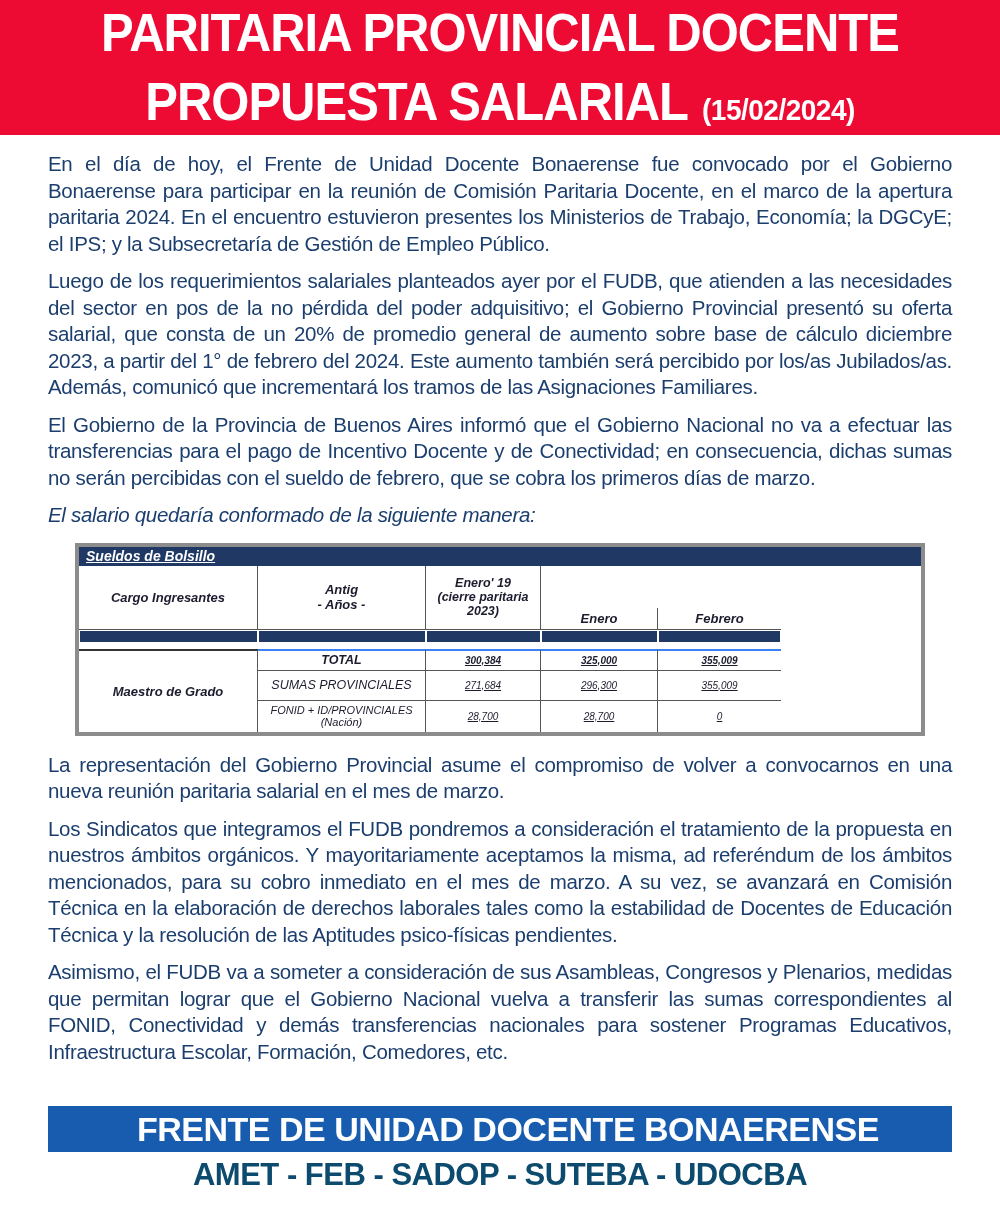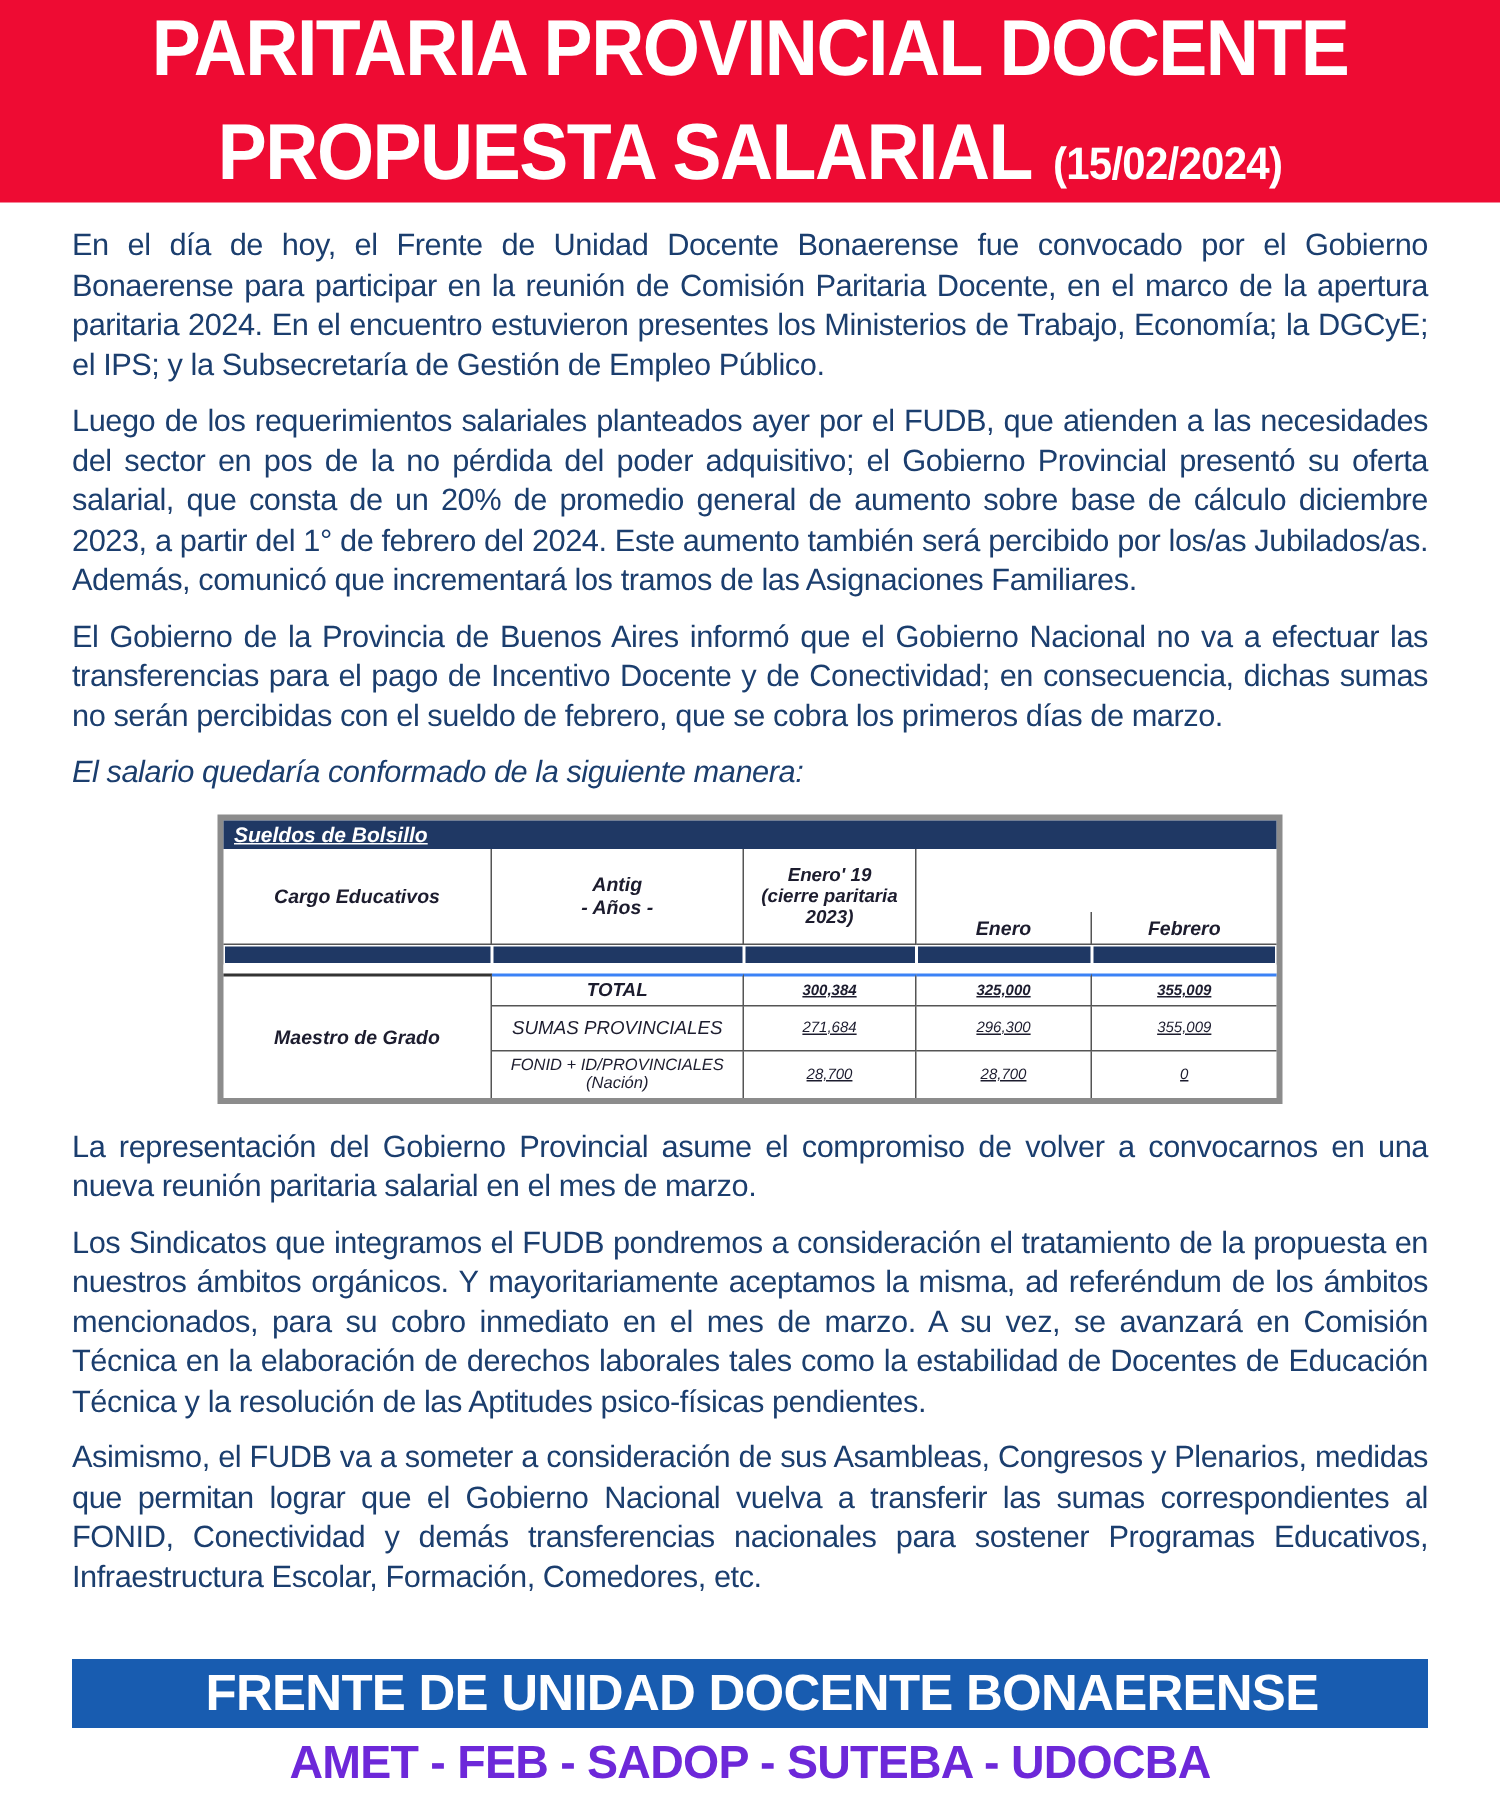--- a/index.html
+++ b/index.html
@@ -39,21 +39,21 @@
     margin:0 0 11px 0;
     font-size:20.5px;
     line-height:26.5px;
     letter-spacing:-0.3px;
     text-align:justify;
   }
   .content p.italic{font-style:italic;margin-bottom:13px;}
 
   
   .tbl-wrap{
-    width:710px;
+    width:850px;
     margin:14px auto 16px auto;
     border:4px solid #8C8C8C;
     box-sizing:border-box;
     background:#ffffff;
     font-style:italic;
   }
   .tbl-title{
     background:#1F3864;
     color:#ffffff;
     font-weight:bold;
@@ -108,21 +108,21 @@
     background:#185CB0;
     height:46px;
     display:flex;justify-content:center;align-items:center;
     color:#ffffff;
     font-size:34px;font-weight:bold;letter-spacing:-0.5px;
     transform-origin:center;
     padding-left:16px;
   }
   .footer-unions{
     margin-top:5px;
-    color:#6d28d9;
+    color:#0c4a6e;
     font-size:31px;font-weight:bold;letter-spacing:-0.5px;
   }
 </style>
 </head>
 <body>
 
 <div class="page">
 
   <div class="banner">
     <div class="line1">PARITARIA PROVINCIAL DOCENTE</div>
@@ -135,21 +135,21 @@
   <div class="content">
     <p>En el día de hoy, el Frente de Unidad Docente Bonaerense fue convocado por el Gobierno Bonaerense para participar en la reunión de Comisión Paritaria Docente, en el marco de la apertura paritaria 2024. En el encuentro estuvieron presentes los Ministerios de Trabajo, Economía; la DGCyE; el IPS; y la Subsecretaría de Gestión de Empleo Público.</p>
     <p>Luego de los requerimientos salariales planteados ayer por el FUDB, que atienden a las necesidades del sector en pos de la no pérdida del poder adquisitivo; el Gobierno Provincial presentó su oferta salarial, que consta de un 20% de promedio general de aumento sobre base de cálculo diciembre 2023, a partir del 1° de febrero del 2024. Este aumento también será percibido por los/as Jubilados/as. Además, comunicó que incrementará los tramos de las Asignaciones Familiares.</p>
     <p>El Gobierno de la Provincia de Buenos Aires informó que el Gobierno Nacional no va a efectuar las transferencias para el pago de Incentivo Docente y de Conectividad; en consecuencia, dichas sumas no serán percibidas con el sueldo de febrero, que se cobra los primeros días de marzo.</p>
     <p class="italic">El salario quedaría conformado de la siguiente manera:</p>
 
     <div class="tbl-wrap">
       <div class="tbl-title">Sueldos de Bolsillo</div>
       <div class="tbl-grid">
 
-        <div class="cell hdr c-cargo">Cargo Educativos</div>
+        <div class="cell hdr c-cargo">Cargo Ingresantes</div>
         <div class="cell hdr c-antig">
           <span>Antig</span>
           <span>- Años -</span>
         </div>
         <div class="cell hdr c-en24">
           <span>Enero' 19</span>
           <span>(cierre paritaria</span>
           <span>2023)</span>
         </div>
         <div class="cell hdr c-sub1">Enero</div>

